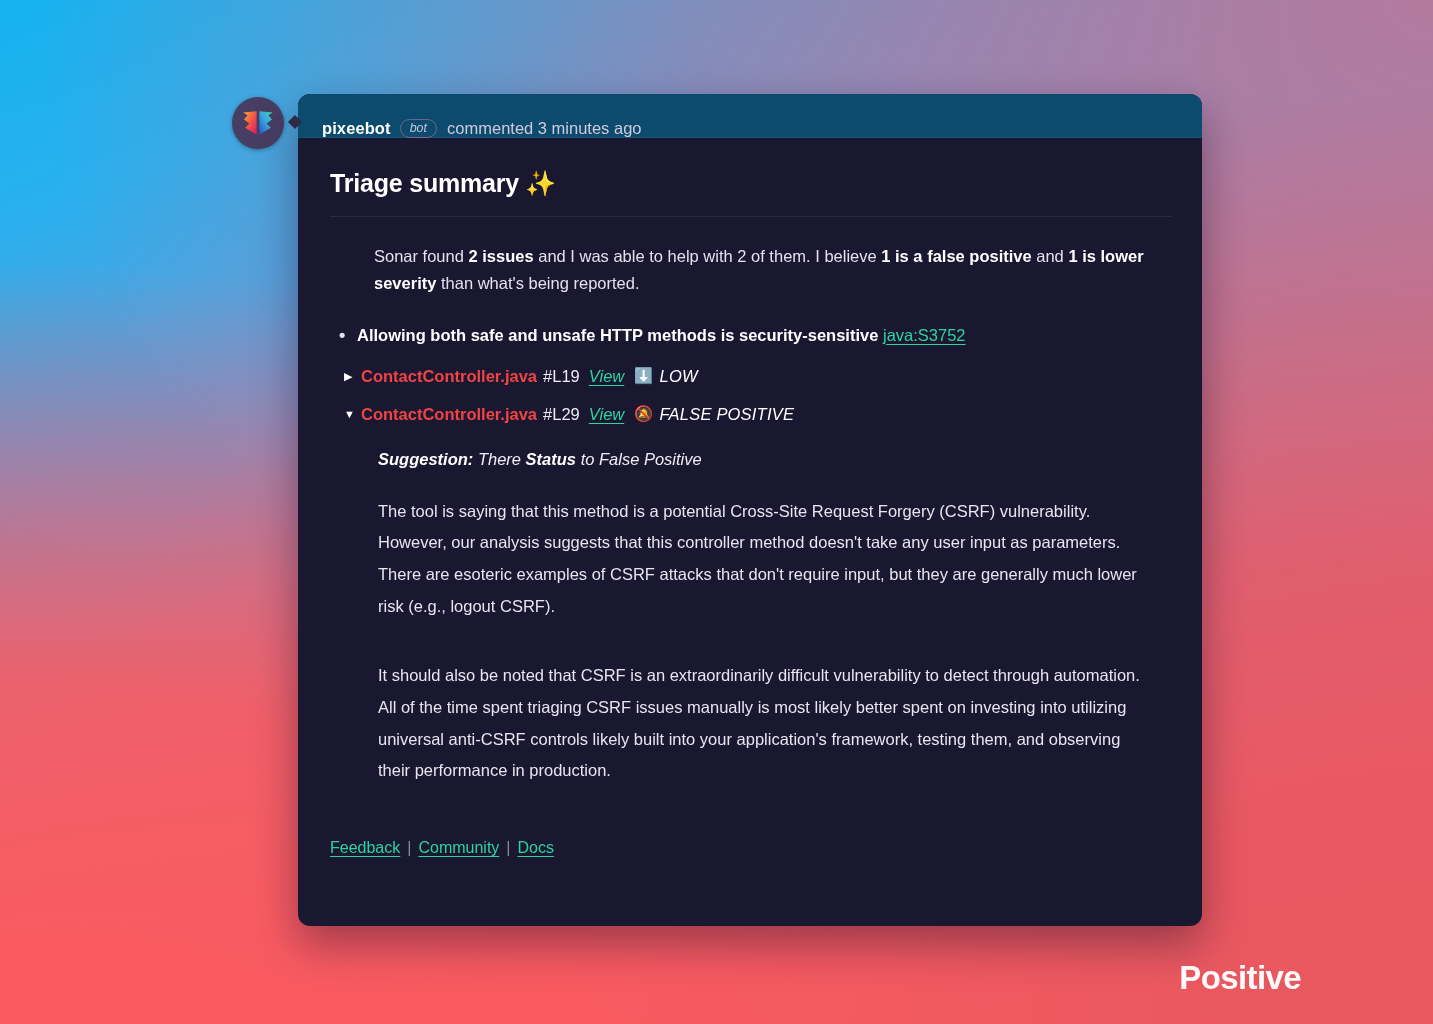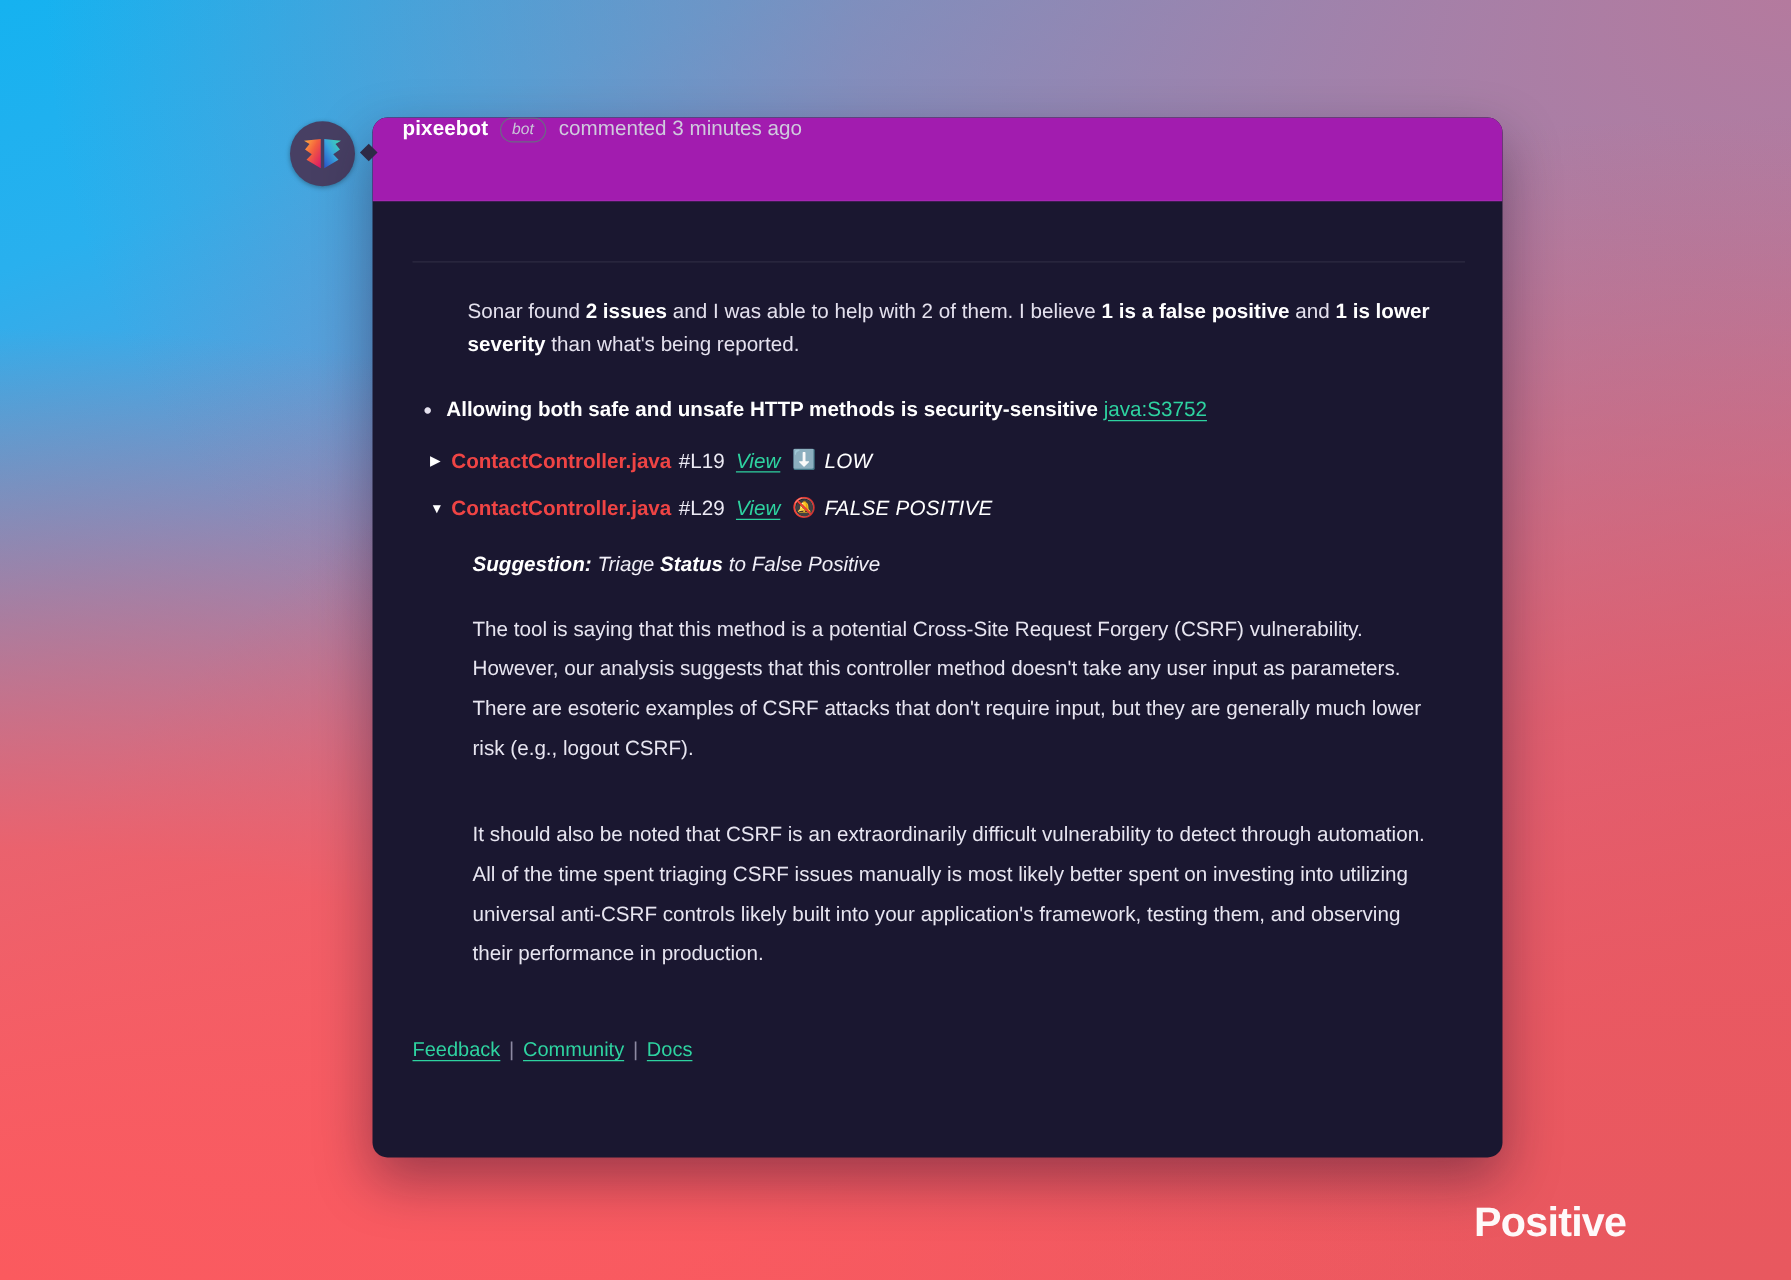--- a/index.html
+++ b/index.html
@@ -51,24 +51,24 @@
     top: 0;
     width: 904px;
     height: 832px;
     background: #1a1730;
     border-radius: 12px;
     box-shadow: 0 18px 44px rgba(20, 10, 40, 0.40);
     overflow: hidden;
   }
 
   .card-header {
-    height: 67px;
-    background: #a21caf;
+    height: 44px;
+    background: #0c4a6e;
     display: flex;
-    align-items: flex-start;
+    align-items: flex-end;
     padding: 0 24px;
     position: relative;
   }
   .card-header::after{
     content:"";
     position:absolute;
     left:0; right:0; bottom:0;
     height:1px;
     background: rgba(255,255,255,0.05);
   }
@@ -274,20 +274,21 @@
   <div class="comment-card">
 
     <div class="card-header">
       <span class="author">pixeebot</span>
       <span class="bot-badge">bot</span>
       <span class="commented">commented 3 minutes ago</span>
     </div>
 
     <div class="card-body">
 
+      <h1 class="triage">Triage summary ✨</h1>
       <div class="rule"></div>
 
       <p class="summary">
         <span>Sonar found </span><b>2 issues</b><span> and I was able to help with 2 of them. I believe </span><b>1 is a false positive</b><span> and </span><b>1 is lower severity</b><span> than what's being reported.</span>
       </p>
 
       <ul class="issue-list">
         <li>
           <span>Allowing both safe and unsafe HTTP methods is security-sensitive</span>
           <a class="link" href="#">java:S3752</a>
@@ -306,21 +307,21 @@
       <div class="finding">
         <span class="tri">▼</span>
         <span class="fname">ContactController.java</span>
         <span class="lineno">#L29</span>
         <a class="link view-link" href="#">View</a>
         <span class="sev-emoji">🔕</span>
         <span class="sev-label">FALSE POSITIVE</span>
       </div>
 
       <p class="suggestion">
-        <b>Suggestion:</b><span> Triage </span><b>Status</b><span> to False Positive</span>
+        <b>Suggestion:</b><span> There </span><b>Status</b><span> to False Positive</span>
       </p>
 
       <p class="para">The tool is saying that this method is a potential Cross-Site Request Forgery (CSRF) vulnerability. However, our analysis suggests that this controller method doesn't take any user input as parameters. There are esoteric examples of CSRF attacks that don't require input, but they are generally much lower risk (e.g., logout CSRF).</p>
       <p class="para">It should also be noted that CSRF is an extraordinarily difficult vulnerability to detect through automation. All of the time spent triaging CSRF issues manually is most likely better spent on investing into utilizing universal anti-CSRF controls likely built into your application's framework, testing them, and observing their performance in production.</p>
 
       <div class="footer">
         <a class="link" href="#">Feedback</a><span class="sep">|</span><a class="link" href="#">Community</a><span class="sep">|</span><a class="link" href="#">Docs</a>
       </div>
 
     </div>

